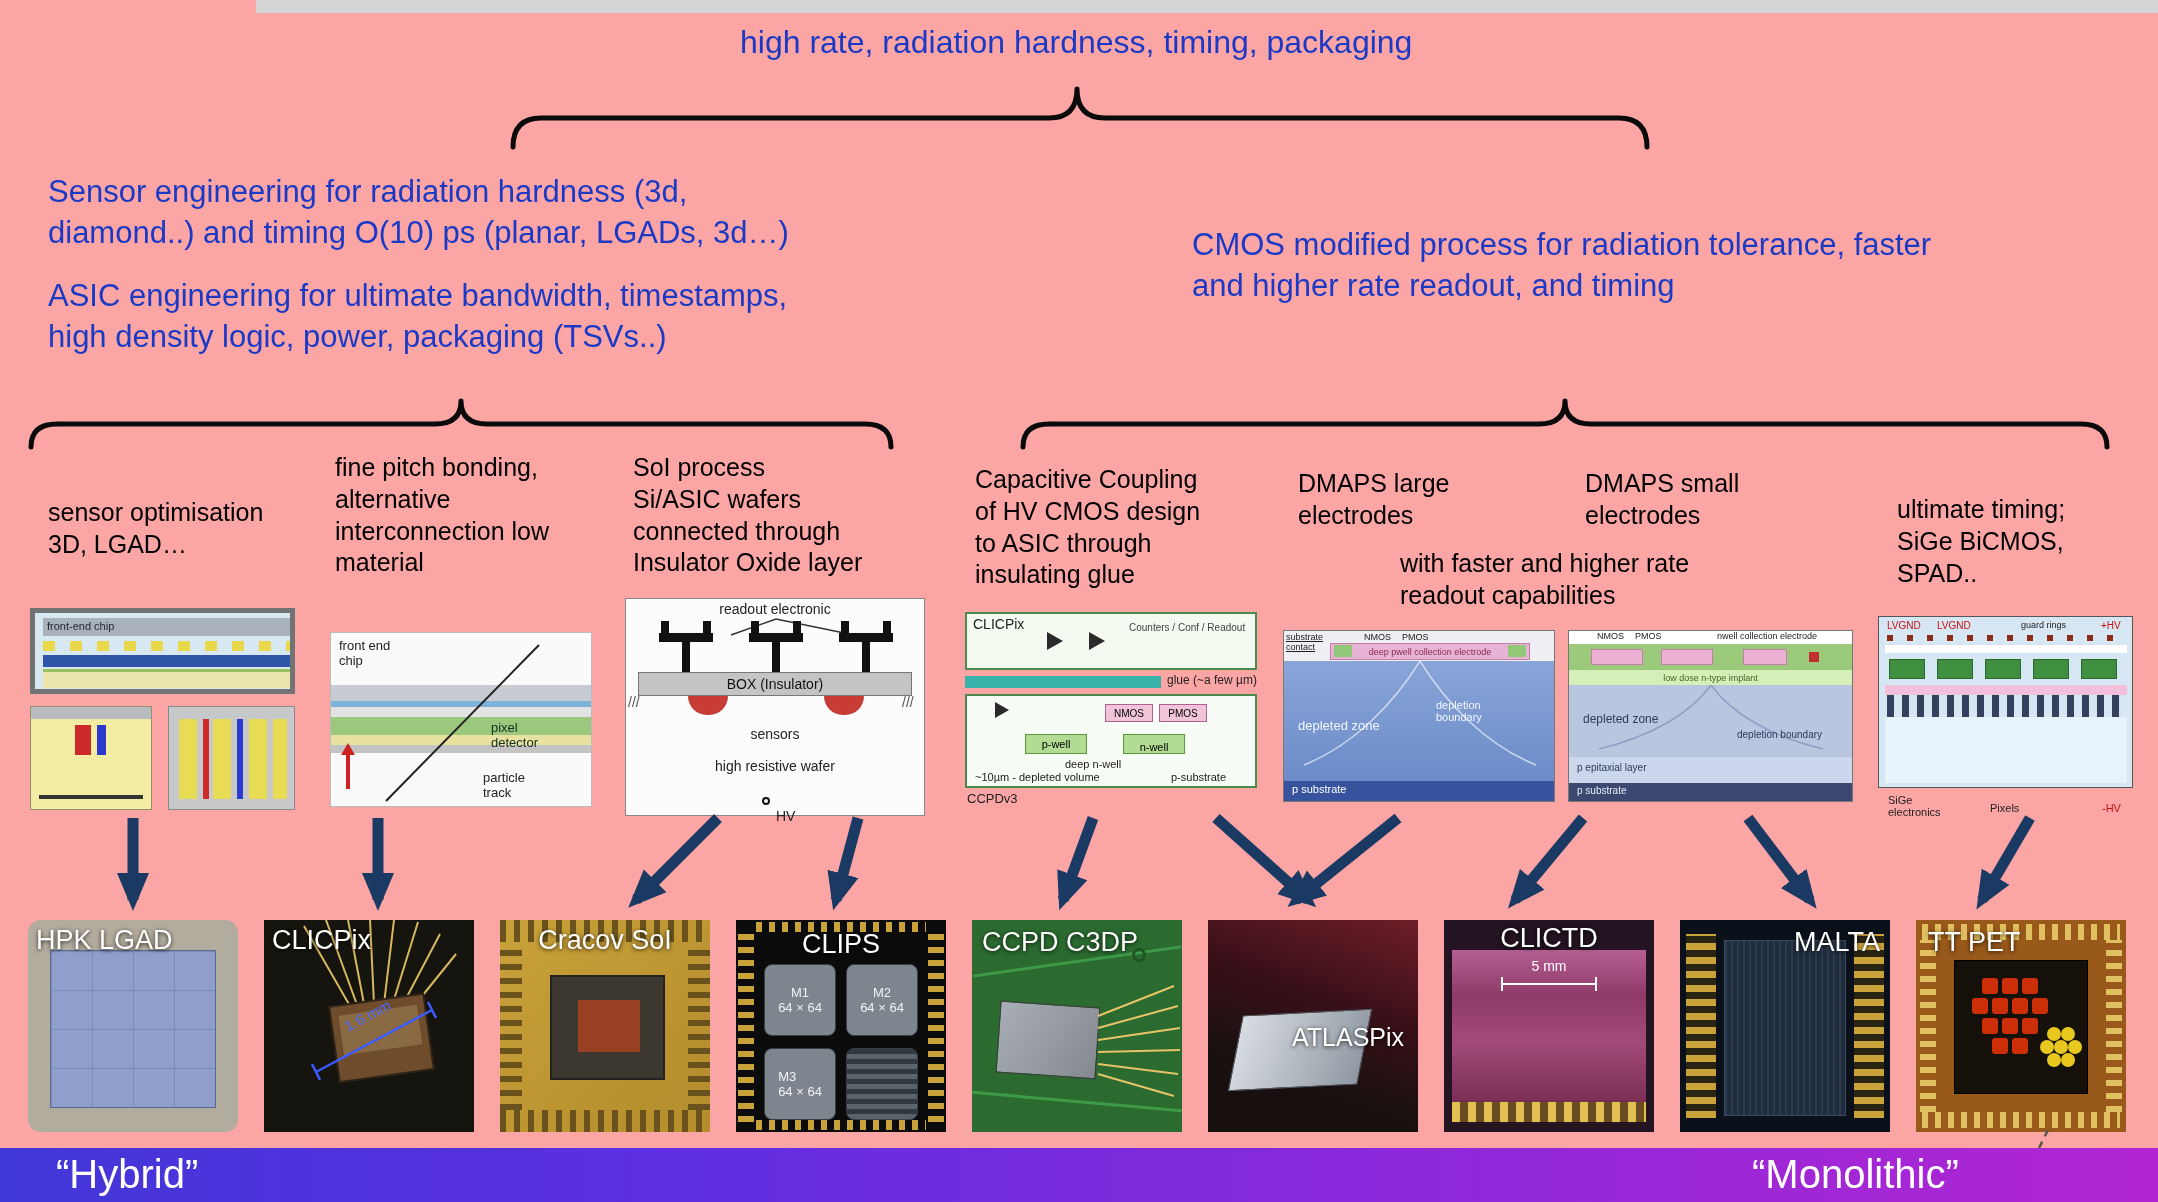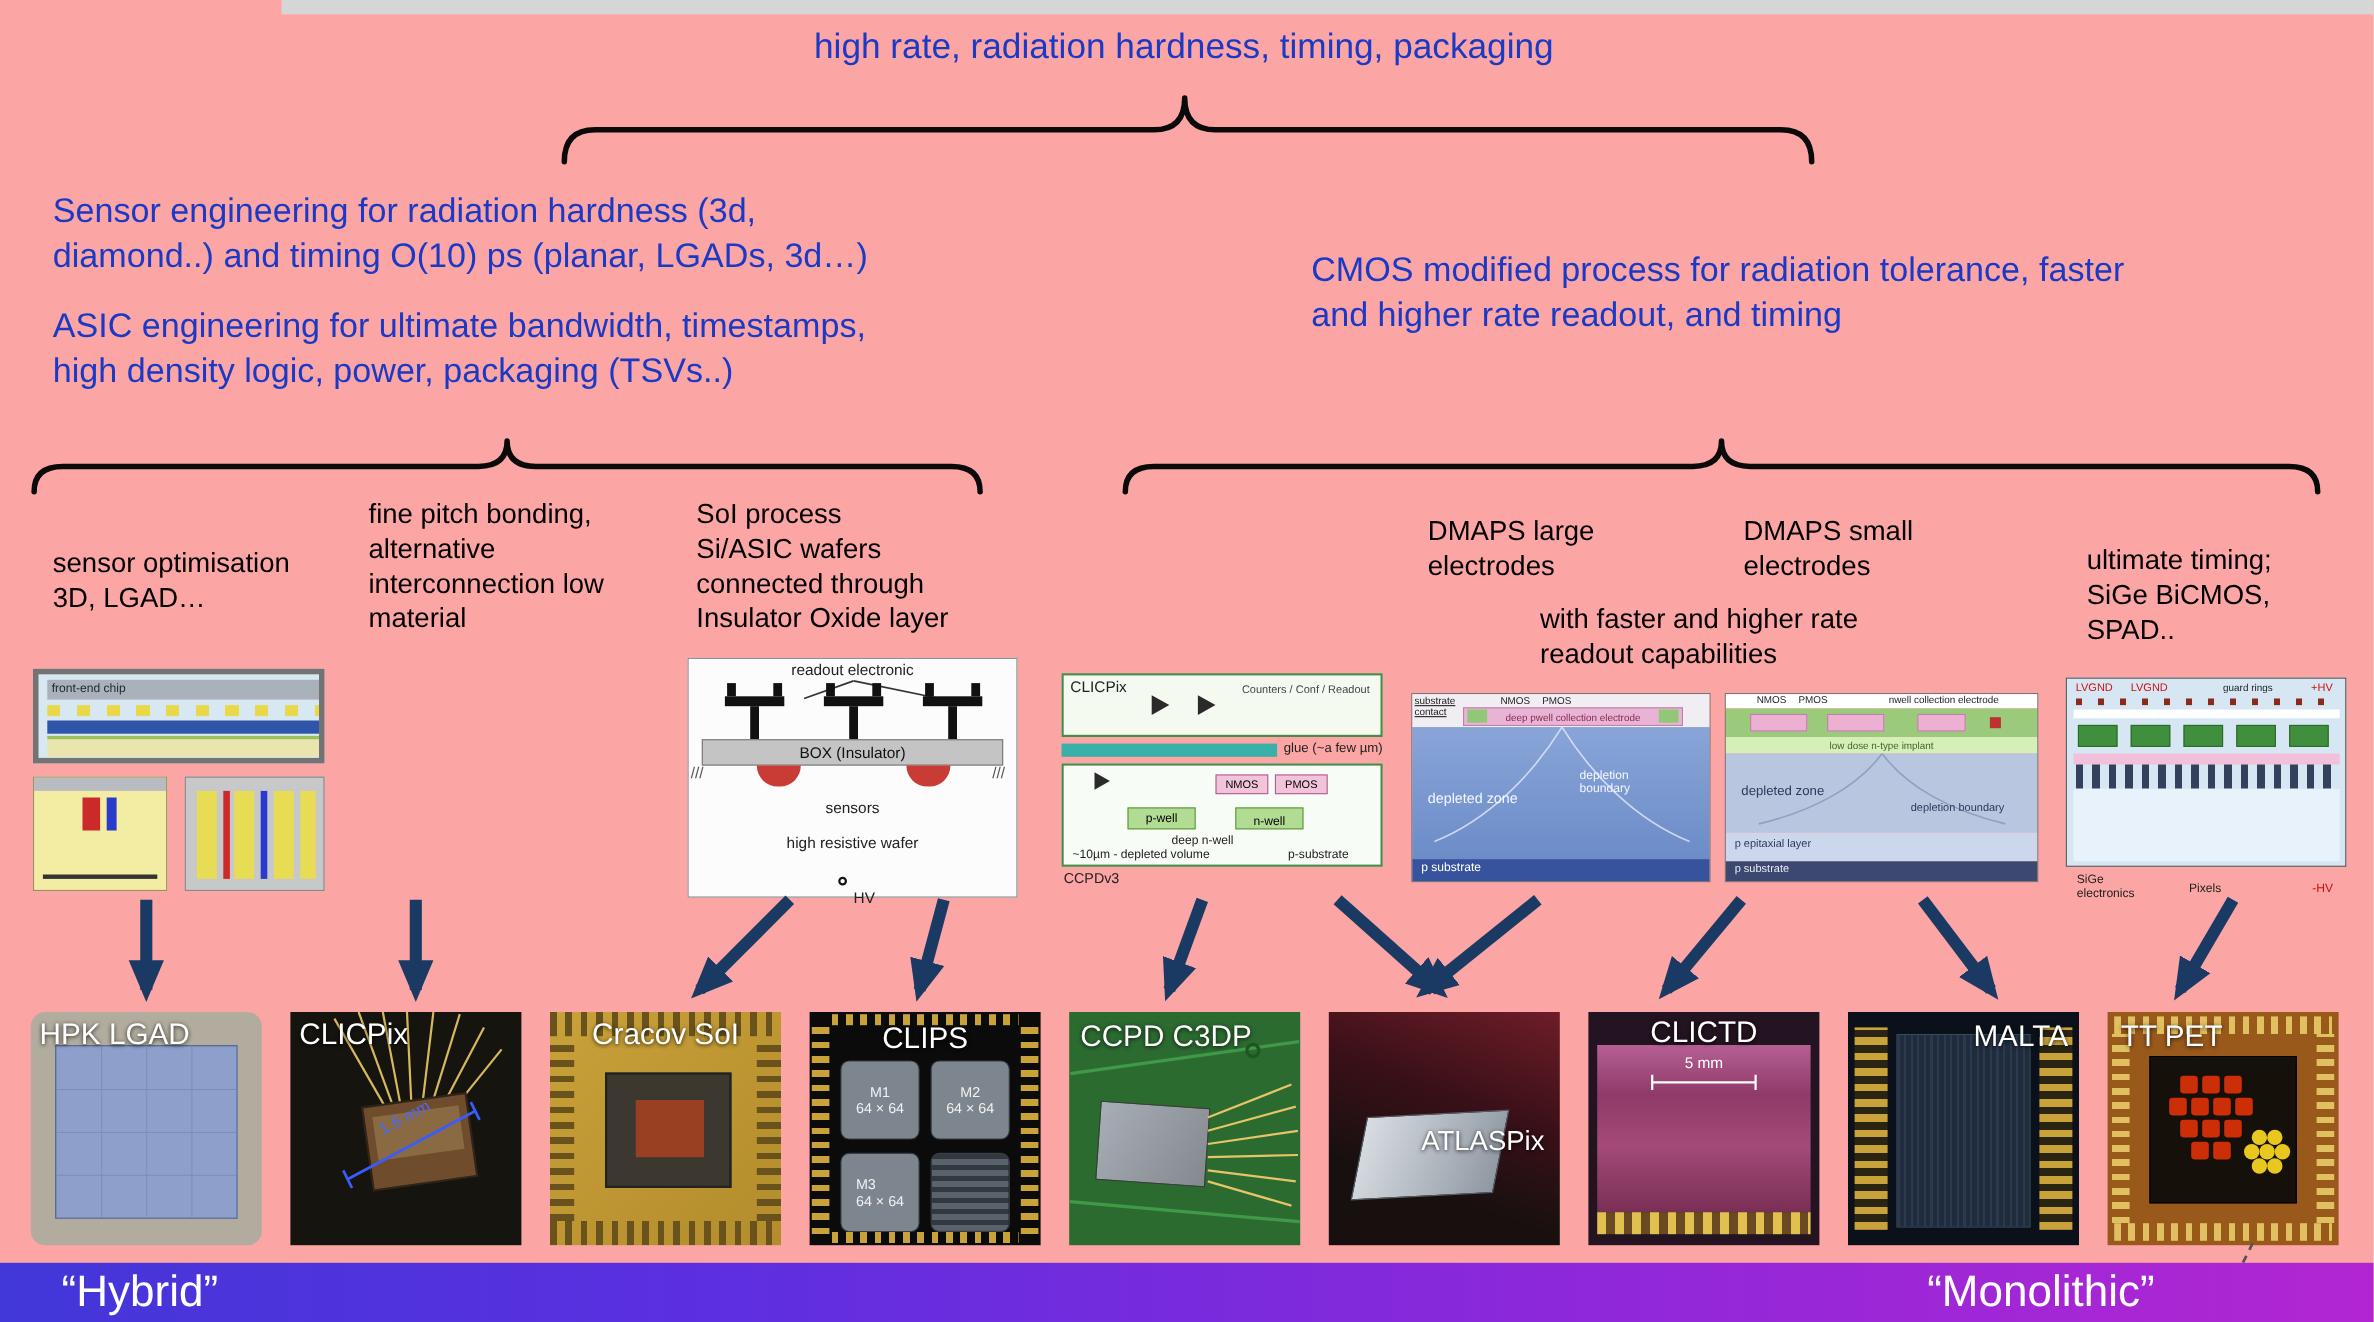--- a/index.html
+++ b/index.html
@@ -51,20 +51,24 @@
   <div class="blabel" style="left:48px;top:497px;">sensor optimisation
 3D, LGAD…</div>
   <div class="blabel" style="left:335px;top:452px;">fine pitch bonding,
 alternative
 interconnection low
 material</div>
   <div class="blabel" style="left:633px;top:452px;">SoI process
 Si/ASIC wafers
 connected through
 Insulator Oxide layer</div>
+  <div class="blabel" style="left:975px;top:464px;">Capacitive Coupling
+of HV CMOS design
+to ASIC through
+insulating glue</div>
   <div class="blabel" style="left:1298px;top:468px;">DMAPS large
 electrodes</div>
   <div class="blabel" style="left:1585px;top:468px;">DMAPS small
 electrodes</div>
   <div class="blabel" style="left:1400px;top:548px;">with faster and higher rate
 readout capabilities</div>
   <div class="blabel" style="left:1897px;top:494px;">ultimate timing;
 SiGe BiCMOS,
 SPAD..</div>
 
@@ -85,20 +89,39 @@
     <div class="shape" style="left:138px;top:98px;width:127px;height:104px;background:#c6c8ca;border:1px solid #888;">
       <div class="shape" style="left:10px;top:12px;width:18px;height:80px;background:#e8dc55;"></div>
       <div class="shape" style="left:34px;top:12px;width:6px;height:80px;background:#cc2a2a;"></div>
       <div class="shape" style="left:44px;top:12px;width:18px;height:80px;background:#e8dc55;"></div>
       <div class="shape" style="left:68px;top:12px;width:6px;height:80px;background:#2a3acc;"></div>
       <div class="shape" style="left:80px;top:12px;width:18px;height:80px;background:#e8dc55;"></div>
       <div class="shape" style="left:104px;top:12px;width:14px;height:80px;background:#e8dc55;"></div>
     </div>
   </div>
 
+  <div class="diag" style="left:330px;top:632px;width:262px;height:175px;background:#fafafa;border:1px solid #bbb;">
+    <span class="tiny pre" style="left:8px;top:6px;font-size:13px;">front end
+chip</span>
+    <div class="shape" style="left:0;top:52px;width:260px;height:16px;background:#c6ccd2;"></div>
+    <div class="shape" style="left:0;top:68px;width:260px;height:6px;background:#7fb2d8;"></div>
+    <div class="shape" style="left:0;top:74px;width:260px;height:10px;background:#e2e2e2;"></div>
+    <div class="shape" style="left:0;top:84px;width:260px;height:18px;background:#9cc87e;"></div>
+    <div class="shape" style="left:0;top:102px;width:260px;height:10px;background:#e8e2a0;"></div>
+    <div class="shape" style="left:0;top:112px;width:260px;height:8px;background:#c4c4c4;"></div>
+    <svg class="shape" style="left:0;top:0;width:260px;height:173px;" viewBox="0 0 260 173">
+      <line x1="208" y1="12" x2="55" y2="168" stroke="#222" stroke-width="2"></line>
+    </svg>
+    <span class="tiny pre" style="left:160px;top:88px;font-size:13px;color:#10301a;">pixel
+detector</span>
+    <span class="tiny pre" style="left:152px;top:138px;font-size:13px;">particle
+track</span>
+    <div class="shape" style="left:10px;top:110px;width:0;height:0;border-left:7px solid transparent;border-right:7px solid transparent;border-bottom:12px solid #cc2222;"></div>
+    <div class="shape" style="left:15px;top:122px;width:4px;height:34px;background:#cc2222;"></div>
+  </div>
 
   <div class="diag" style="left:625px;top:598px;width:300px;height:218px;background:#fcfcfc;border:1px solid #888;">
     <span class="tiny" style="left:0;top:3px;width:100%;text-align:center;font-size:14px;">readout electronic</span>
     <svg class="shape" style="left:0;top:0;width:298px;height:40px;" viewBox="0 0 298 40">
       <line x1="150" y1="20" x2="105" y2="36" stroke="#333" stroke-width="1.5"></line>
       <line x1="150" y1="20" x2="228" y2="36" stroke="#333" stroke-width="1.5"></line>
     </svg>
 
     <div class="shape" style="left:33px;top:34px;width:54px;height:9px;background:#111;"></div>
     <div class="shape" style="left:35px;top:22px;width:8px;height:12px;background:#111;"></div>

